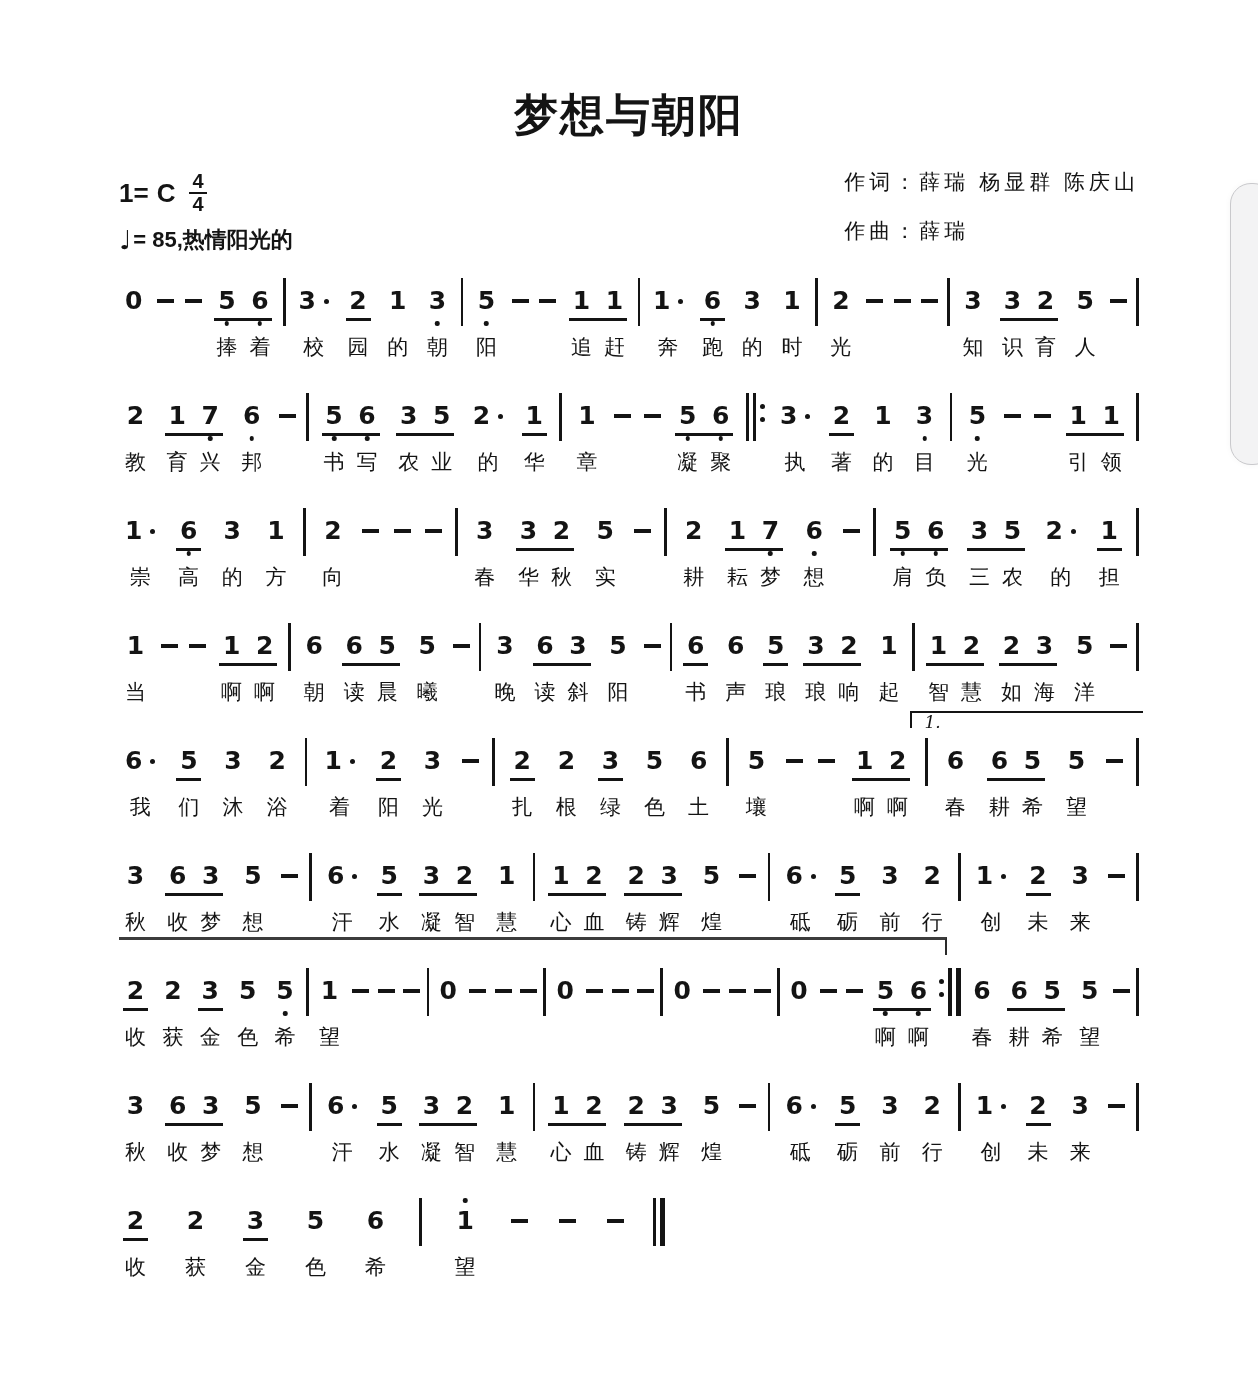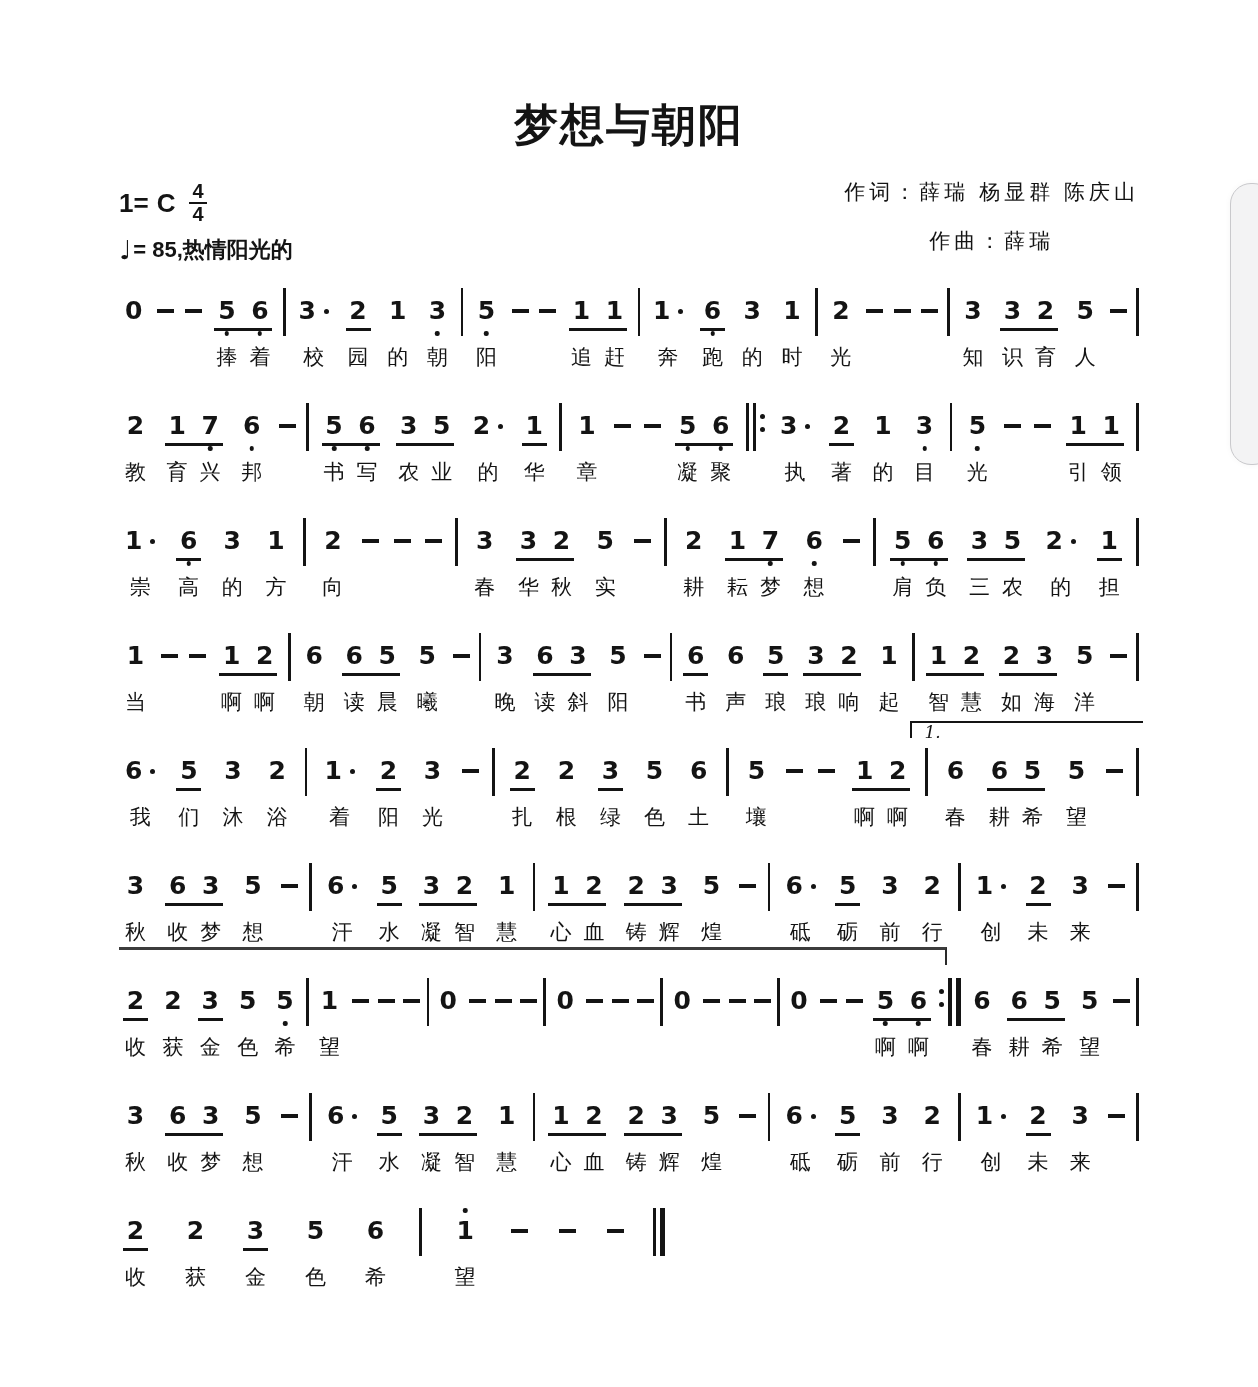--- a/index.html
+++ b/index.html
@@ -1,26 +1,26 @@
 <!DOCTYPE html>
 <html><head>
 <meta charset="utf-8">
 <style>
   html,body{margin:0;padding:0;width:1258px;height:1387px;background:#ffffff;overflow:hidden;}
   body{font-family:"Liberation Sans","DejaVu Sans",sans-serif;color:#141414;position:relative;}
   .sheet{position:relative;width:1020px;margin:0 auto;padding-top:86px;}
-  .page-title{text-align:center;font-size:44px;font-weight:700;letter-spacing:2px;margin:10px;}
+  .page-title{text-align:center;font-size:44px;font-weight:700;letter-spacing:2px;margin:0;}
   .head-row{display:flex;justify-content:space-between;align-items:flex-start;margin-top:26px;}
   .keyblock{font-weight:700;}
   .keysig{display:flex;align-items:center;font-size:26px;gap:8px;}
   .frac{display:inline-flex;flex-direction:column;align-items:center;font-size:20px;line-height:1.05;margin-left:6px;}
   .frac .top{border-bottom:2.5px solid #141414;padding:0 3px;}
   .tempo{display:flex;align-items:center;font-size:22px;margin-top:10px;font-weight:700;}
   .tempo .glyph{font-family:"DejaVu Sans",sans-serif;font-size:26px;margin-right:2px;}
-  .credits{text-align:center;font-size:21px;letter-spacing:4px;line-height:1.0;}
+  .credits{text-align:left;font-size:21px;letter-spacing:4px;line-height:1.0;}
   .credits div:last-child{margin-top:28px;}
   .score{margin-top:30px;}
   .line{position:relative;display:flex;justify-content:space-between;align-items:flex-start;margin-bottom:41px;}
   .line.short{justify-content:flex-start;gap:27px;}
   .line.pad-top{margin-top:22px;}
   .cell{display:flex;flex-direction:column;align-items:center;padding:0 6px;}
   .nbox{display:flex;align-items:center;height:32px;}
   .num{position:relative;display:inline-block;font-family:"DejaVu Sans",sans-serif;font-size:25px;font-weight:700;line-height:32px;}
   .augdot{width:5px;height:5px;border-radius:50%;background:#141414;margin-left:8px;}
   .ldot{position:absolute;top:36px;left:50%;transform:translateX(-50%);width:4.5px;height:4.5px;border-radius:50%;background:#141414;}

